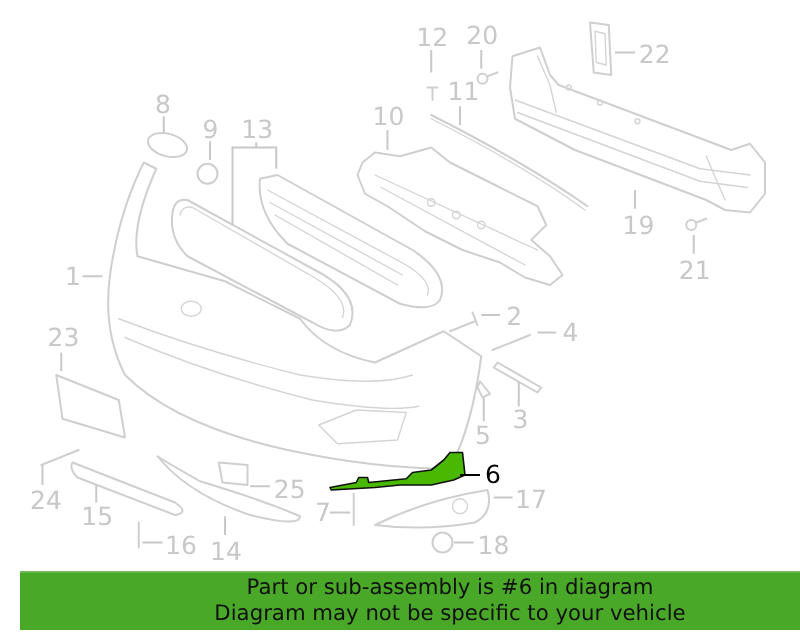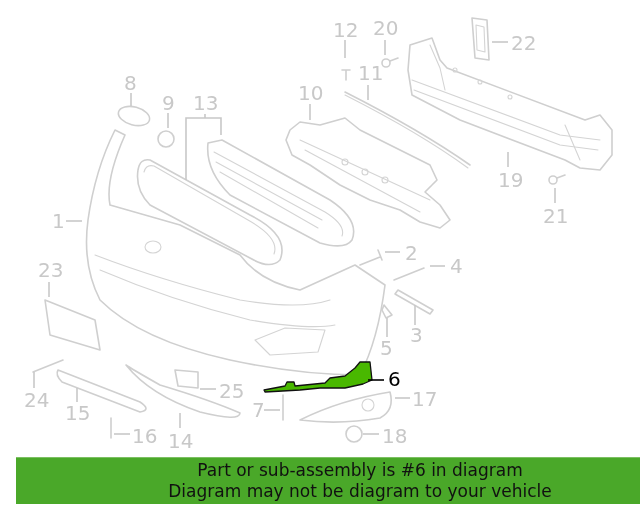--- a/index.html
+++ b/index.html
@@ -225,14 +225,14 @@
       <path class="arrow" d="M34 388 L34 372"></path>
     </g>
   <g>
       <text class="callout" x="219" y="398">25</text>
       <path class="arrow" d="M200 389 L216 389"></path>
     </g>
 </svg>
 
 <div id="banner">
   <div>Part or sub-assembly is #6 in diagram</div>
-  <div>Diagram may not be diagram to your vehicle</div>
+  <div>Diagram may not be specific to your vehicle</div>
 </div>
 
 </body></html>

